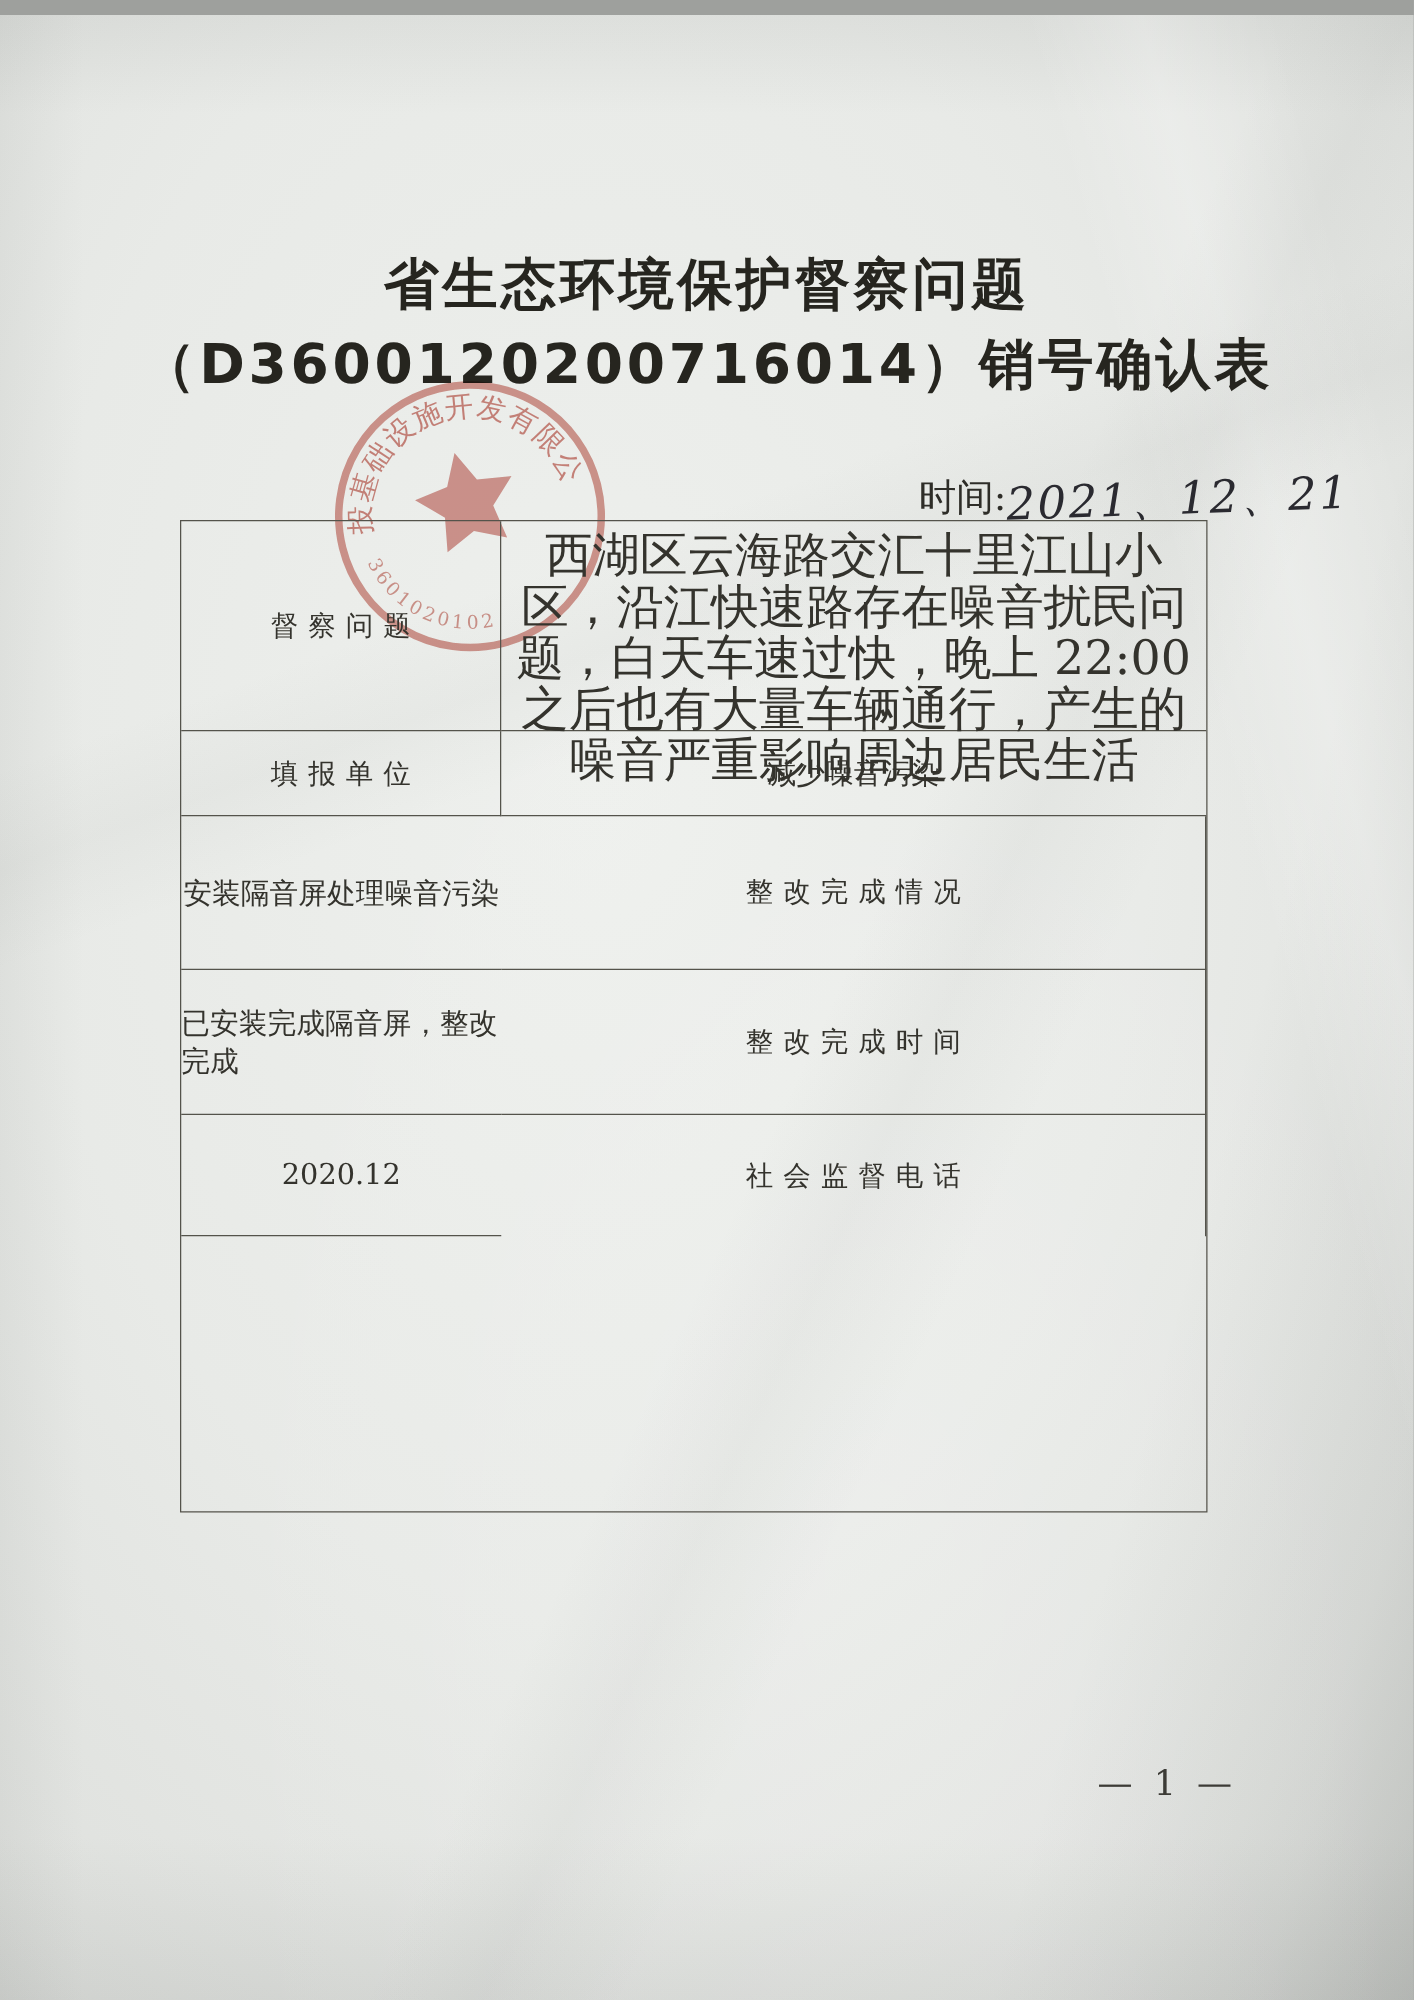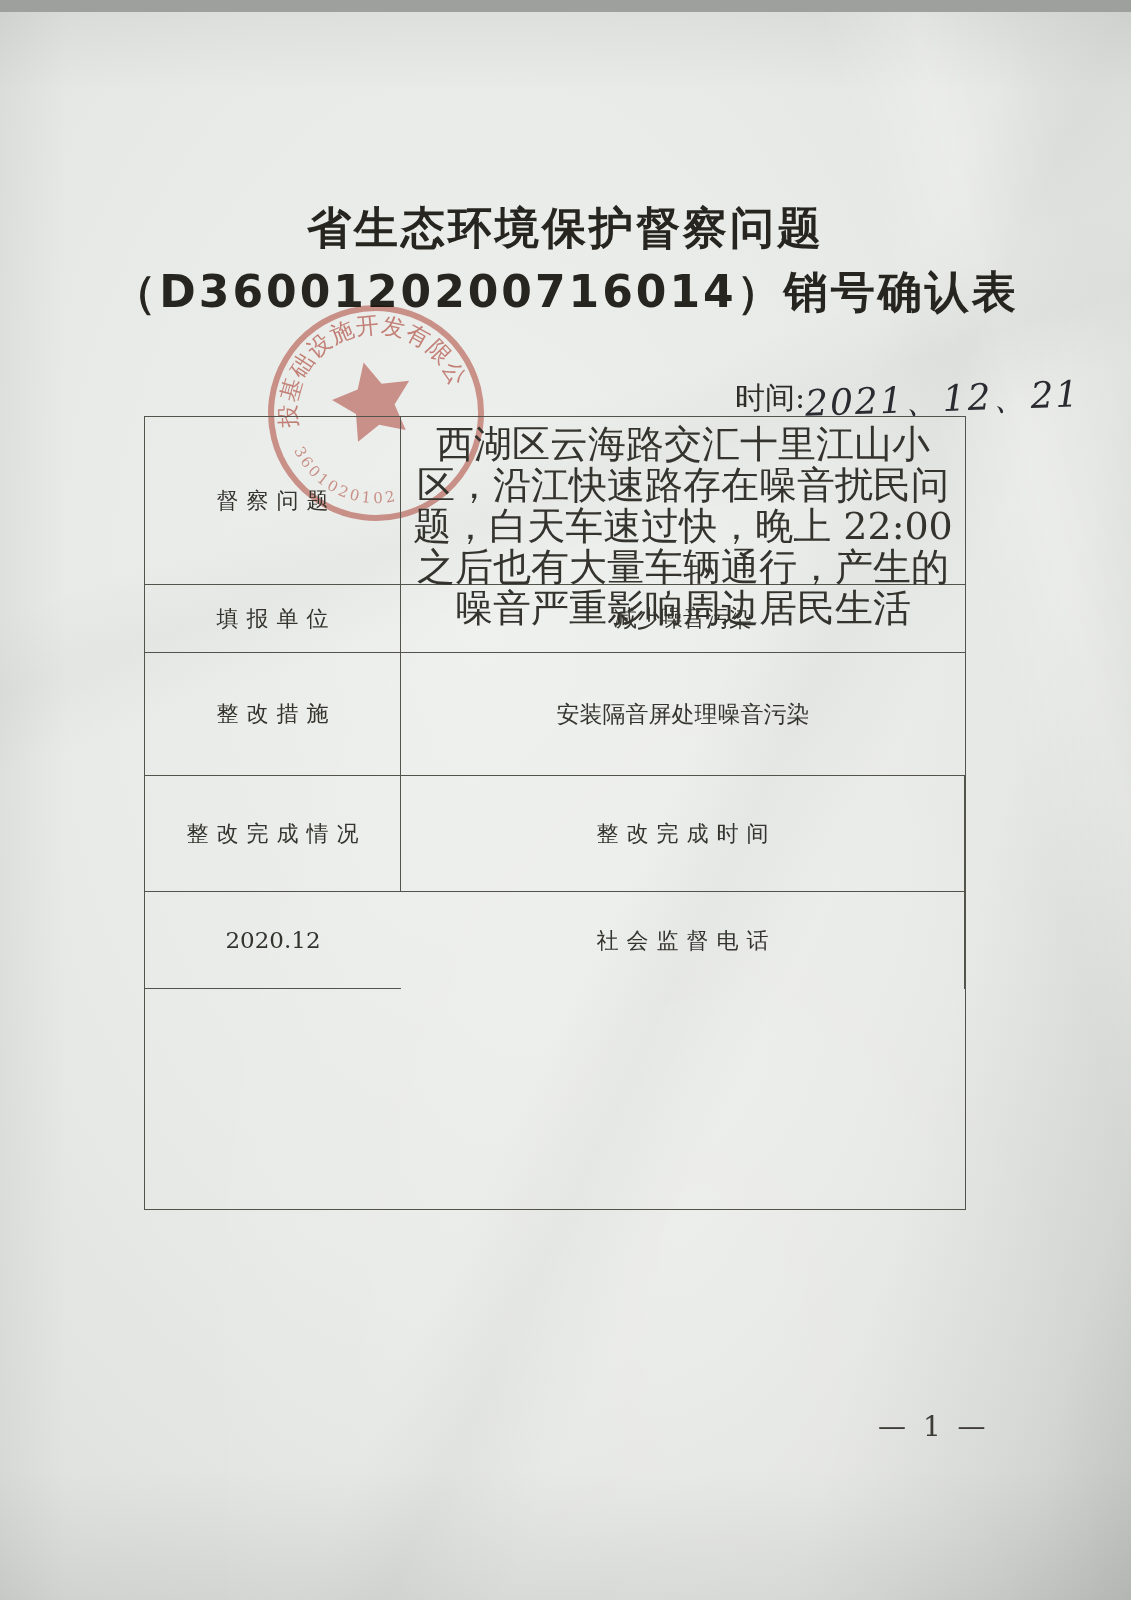--- a/index.html
+++ b/index.html
@@ -110,24 +110,24 @@
     <path d="M12 .587l3.668 7.431 8.2 1.192-5.934 5.787 1.401 8.168L12 19.771l-7.335 3.394 1.401-8.168L.132 9.21l8.2-1.192z" transform="translate(80,66) scale(3.35)" fill="#c0544a" opacity="0.66"></path>
   </svg>
 
   <div class="form-table">
     <div class="cell label">督察问题</div>
     <div class="cell value problem-value">西湖区云海路交汇十里江山小区，沿江快速路存在噪音扰民问题，白天车速过快，晚上 22:00 之后也有大量车辆通行，产生的噪音严重影响周边居民生活</div>
 
     <div class="cell label">填报单位</div>
     <div class="cell value">减少噪音污染</div>
 
-    <div class="cell label">整改措施</div>
     <div class="cell value">安装隔音屏处理噪音污染</div>
 
     <div class="cell label">整改完成情况</div>
+    <div class="cell value">已安装完成隔音屏，整改完成</div>
 
     <div class="cell label">整改完成时间</div>
     <div class="cell value">2020.12</div>
 
     <div class="cell label last">社会监督电话</div>
   </div>
 
   <div class="page-number">— 1 —</div>
 
 </div>

